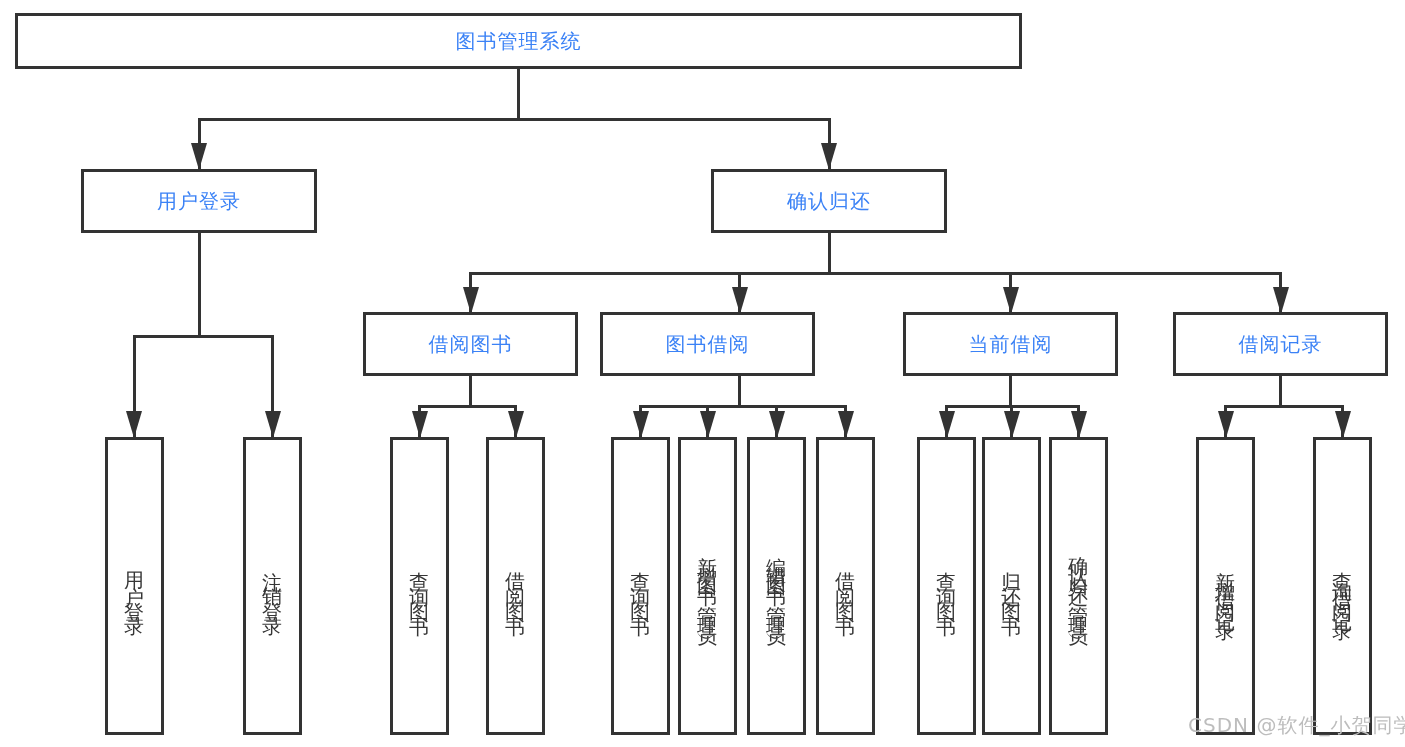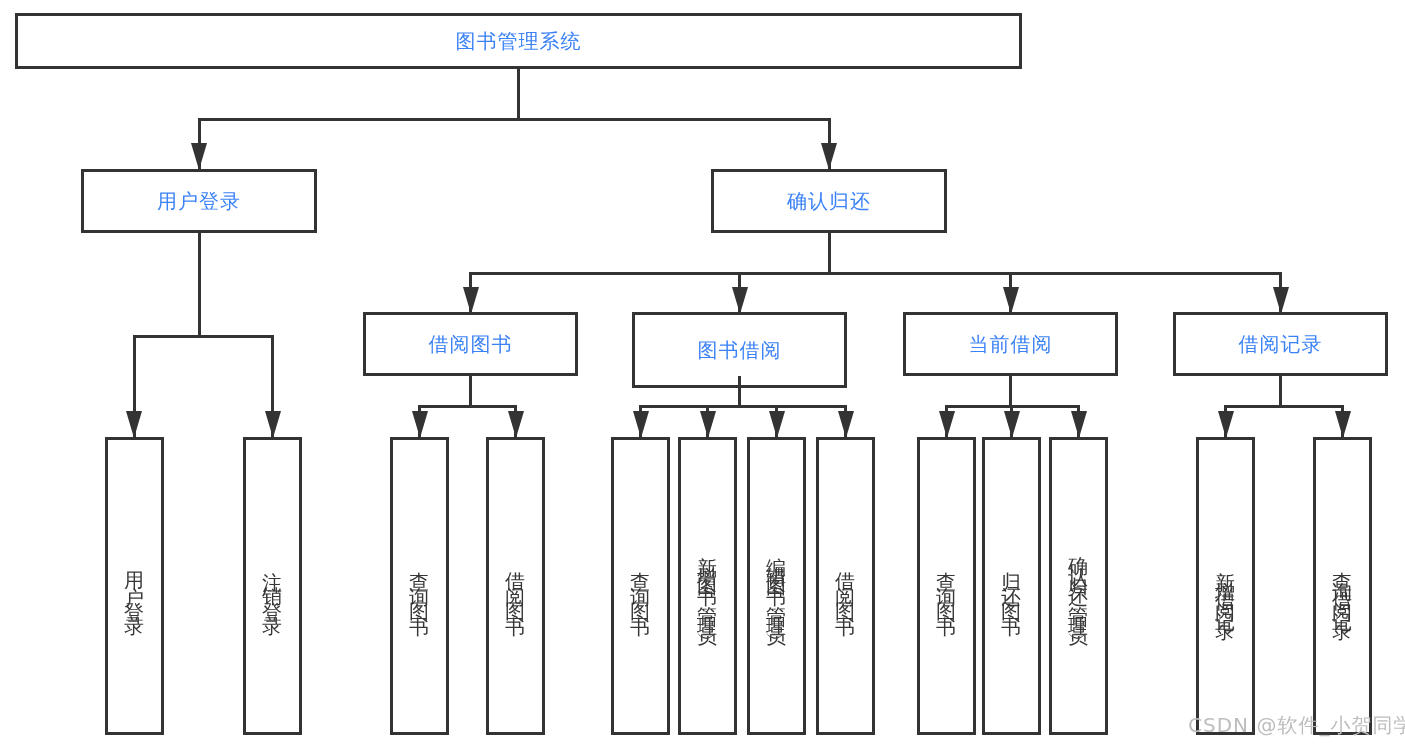--- a/index.html
+++ b/index.html
@@ -73,21 +73,21 @@
   <div class="vline" style="left:738px;top:271.5px;height:43px;"></div>
   <div class="arrow" style="left:731.5px;top:287px;"></div>
   <div class="vline" style="left:1009px;top:271.5px;height:43px;"></div>
   <div class="arrow" style="left:1002.5px;top:287px;"></div>
   <div class="vline" style="left:1279px;top:271.5px;height:43px;"></div>
   <div class="arrow" style="left:1272.5px;top:287px;"></div>
 
   <div class="box" style="left:363px;top:312px;width:215px;height:64px;">
     <span>借阅图书</span>
   </div>
-  <div class="box" style="left:632px;top:312px;width:215px;height:76px;">
+  <div class="box" style="left:600px;top:312px;width:215px;height:64px;">
     <span>图书借阅</span>
   </div>
   <div class="box" style="left:903px;top:312px;width:215px;height:64px;">
     <span>当前借阅</span>
   </div>
   <div class="box" style="left:1173px;top:312px;width:215px;height:64px;">
     <span>借阅记录</span>
   </div>
 
   <div class="vline" style="left:469px;top:376px;height:31px;"></div>

